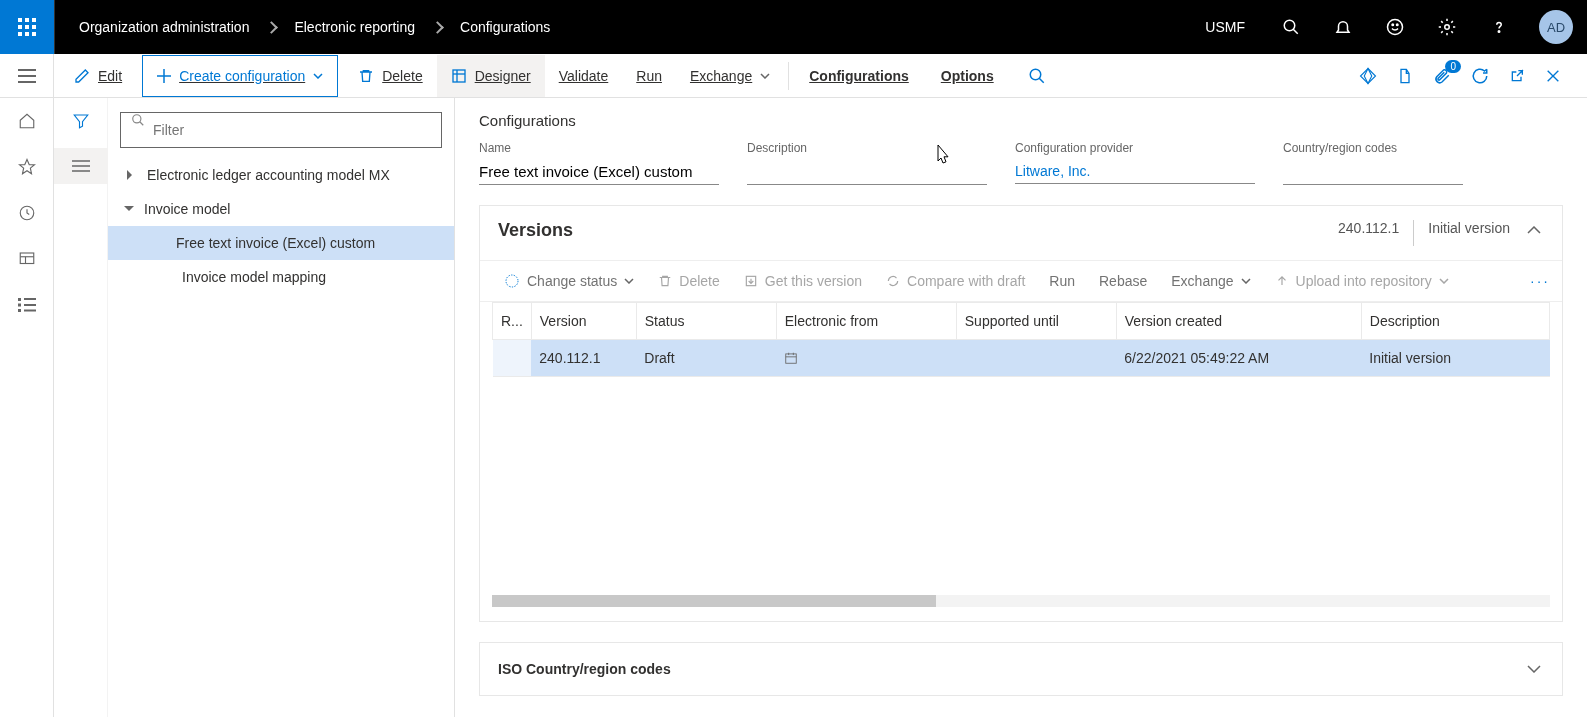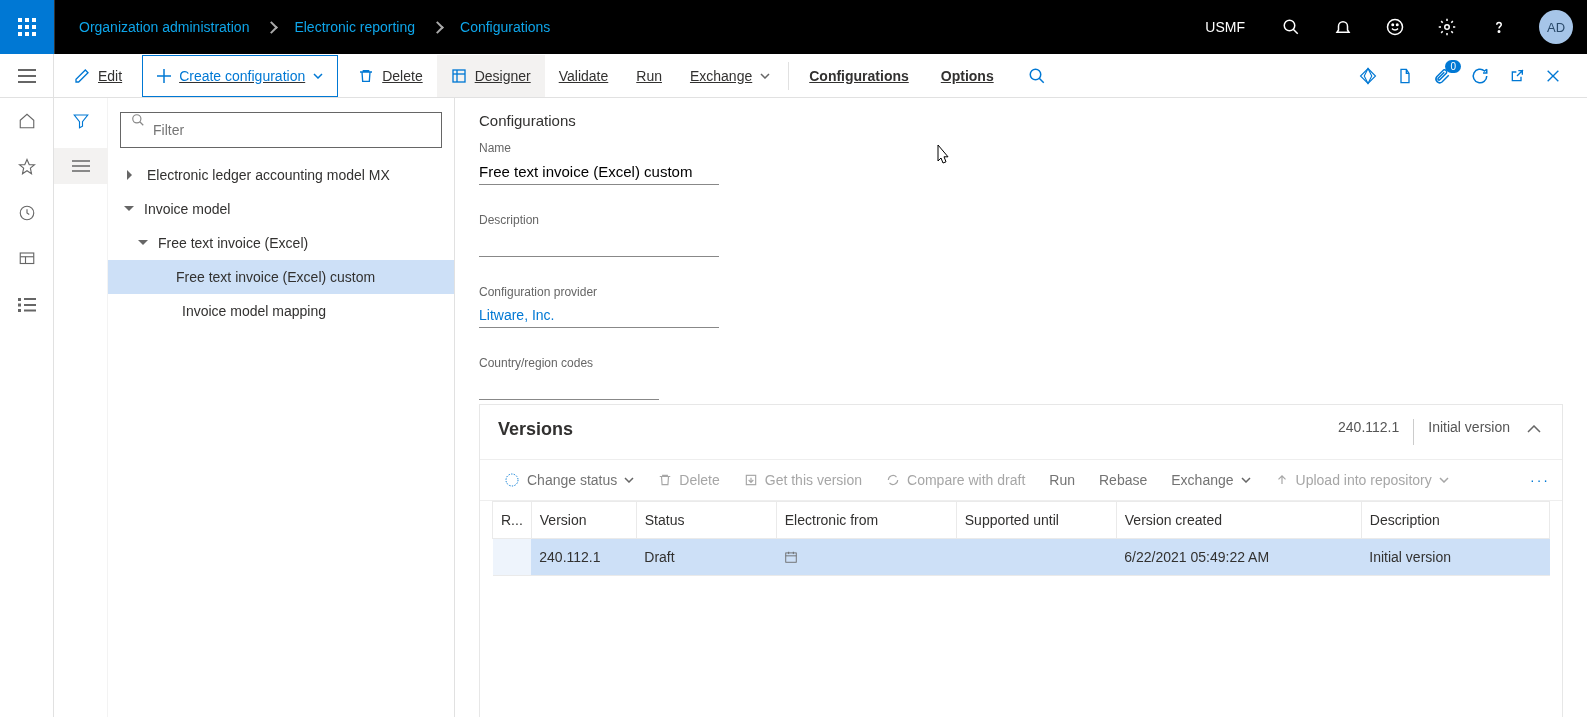--- a/index.html
+++ b/index.html
@@ -4,21 +4,21 @@
 <style>
 * { margin:0; padding:0; box-sizing:border-box; font-family:"Segoe UI",Arial,sans-serif; }
 body { background:#fff; width:1587px; height:717px; overflow:hidden; font-size:14px; color:#323130; }
 
 
 .topbar{height:54px;background:#000;color:#fff;display:flex;align-items:center;padding:0;}
 .waffle{width:54px;height:54px;background:#0078d4;display:flex;align-items:center;justify-content:center;flex-shrink:0;}
 .title{font-size:17px;font-weight:600;padding:0 24px;flex-shrink:0;}
 .vdiv{width:1px;height:100%;background:#333;}
 .breadcrumb{display:flex;align-items:center;padding:0 24px;gap:18px;flex:1;}
-.crumb{color:#0ea5e9;font-size:14px;}
+.crumb{color:#ffffff;font-size:14px;}
 .chev{width:9px;height:9px;border-top:2px solid #aaa;border-right:2px solid #aaa;transform:rotate(45deg);}
 .topright{display:flex;align-items:center;height:100%;}
 .company{font-size:14px;padding:0 20px;}
 .topicon{width:52px;height:54px;display:flex;align-items:center;justify-content:center;}
 .avatar{width:34px;height:34px;border-radius:50%;background:#a6c5e8;color:#2a4a6a;display:flex;align-items:center;justify-content:center;font-size:13px;font-weight:400;margin:0 14px;}
 
 
 .workrow{display:flex;height:44px;border-bottom:1px solid #e1e1e1;}
 .leftgutter{width:54px;display:flex;align-items:center;justify-content:center;border-right:1px solid #e1e1e1;}
 .toolbar{flex:1;display:flex;align-items:center;padding:0 6px;text-decoration:underline;}
@@ -53,21 +53,21 @@
 .node.lvl3{padding-left:56px;}
 .node.selected{background:#cde0f7;margin:0 -12px;padding-right:12px;}
 .node.selected.lvl3{padding-left:68px;}
 .caret{width:10px;height:10px;flex-shrink:0;}
 .caret.open{border-top:5px solid #666;border-left:5px solid transparent;border-right:5px solid transparent;margin-top:3px;}
 .caret.closed{border-left:5px solid #666;border-top:5px solid transparent;border-bottom:5px solid transparent;margin-left:3px;}
 .caret.none{visibility:hidden;}
 
 .main{flex:1;padding:14px 24px 0 24px;overflow:auto;position:relative;}
 .sectiontitle{font-size:15px;color:#323130;margin-bottom:12px;}
-.fieldrow{display:flex;gap:28px;margin-bottom:4px;flex-direction:column;}
+.fieldrow{display:flex;gap:28px;margin-bottom:20px;}
 .field{display:flex;flex-direction:column;}
 .field label{font-size:12px;color:#666;margin-bottom:4px;}
 .field .val{border-bottom:1px solid #888;padding:4px 0;min-height:24px;width:240px;}
 .field .val input{border:none;outline:none;width:100%;font-size:15px;}
 .field .val.link a{color:#0078d4;text-decoration:none;}
 
 .panel{border:1px solid #e7e7e7;background:#fff;}
 .panelhdr{display:flex;align-items:flex-start;padding:14px 18px;gap:14px;}
 .panelhdr h3{font-size:18px;font-weight:600;flex:1;}
 .vermeta{font-size:14px;color:#555;}
@@ -334,24 +334,20 @@
       <input placeholder="Filter" style="">
     </div>
     <div class="treelist">
       <div class="node lvl0">
           <span class="caret closed"></span>
           <span>Electronic ledger accounting model MX</span>
         </div>
       <div class="node lvl0">
           <span class="caret open"></span>
           <span>Invoice model</span>
-        </div>
-      <div class="node lvl1">
-          <span class="caret open"></span>
-          <span>Free text invoice (Excel)</span>
         </div>
       <div class="node lvl3 selected">
           <span>Free text invoice (Excel) custom</span>
         </div>
       <div class="node lvl2">
           <span class="caret none"></span>
           <span>Invoice model mapping</span>
         </div>
     </div>
   </div>

